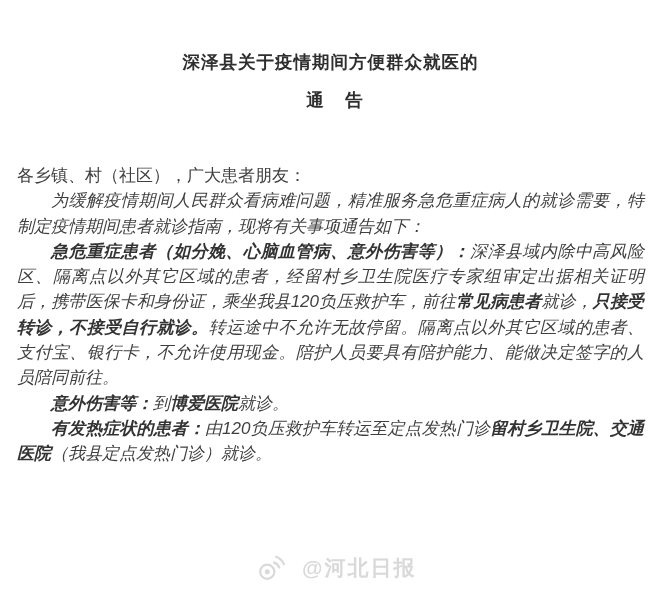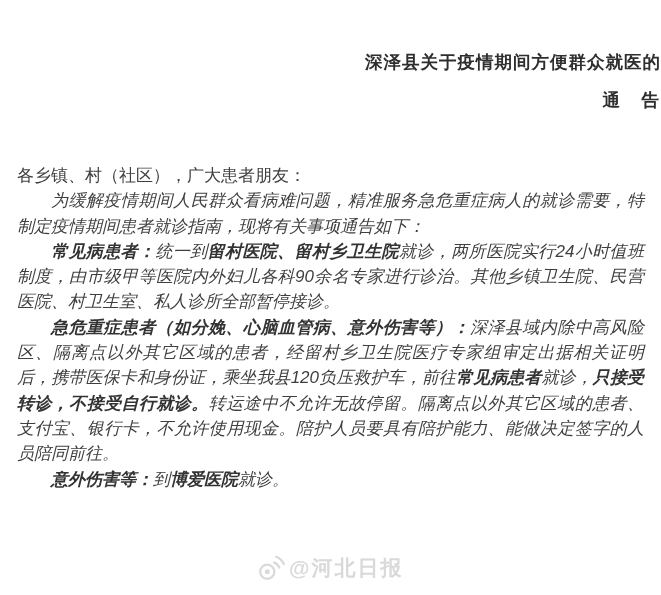--- a/index.html
+++ b/index.html
@@ -4,21 +4,21 @@
 <style>
   html,body{margin:0;padding:0;background:#ffffff;}
   .page{
     position:relative;
     width:661px;height:595px;
     background:#ffffff;
     font-family:"Liberation Sans",sans-serif;
     overflow:hidden;
     box-sizing:border-box;
   }
-  .title-block{text-align:right;padding-top:50px;}
+  .title-block{text-align:center;padding-top:50px;}
   .title-line{
     margin:0;
     font-size:17.5px;
     font-weight:700;
     color:#2e2e2e;
     line-height:25px;
     letter-spacing:1px;
   }
   .title-line.second{margin-top:13px;letter-spacing:2px;margin-left:10px;}
   .doc-body{
@@ -29,21 +29,21 @@
     color:#3f3f3f;
     text-align:justify;
   }
   .para{margin:0;}
   .para.indent{text-indent:2em;font-style:italic;}
   .seg{color:#3f3f3f;font-weight:400;}
   .seg.bold{font-weight:700;color:#333333;}
   .watermark{
     position:absolute;
     left:256px;top:553px;
-    display:flex;align-items:center;gap:3px;
+    display:flex;align-items:center;gap:16px;
     color:#d9d9d9;
     font-size:21px;
     font-weight:700;
     letter-spacing:2px;
     user-select:none;
     pointer-events:none;
     text-align:right;
   }
   .watermark svg{display:block;}
 </style>
@@ -53,23 +53,23 @@
 <div class="page">
 
   <div class="title-block">
     <h1 class="title-line">深泽县关于疫情期间方便群众就医的</h1>
     <h1 class="title-line second">通　告</h1>
   </div>
 
   <div class="doc-body" id="doc-body">
       <p class="para"><span class="seg">各乡镇、村（社区），广大患者朋友：</span></p>
       <p class="para indent"><span class="seg">为缓解疫情期间人民群众看病难问题，精准服务急危重症病人的就诊需要，特制定疫情期间患者就诊指南，现将有关事项通告如下：</span></p>
-      <p class="para indent"><span class="seg bold">常见病患者：</span><span class="seg">统一到</span><span class="seg bold">留村医院、留村乡卫生院</span><span class="seg">就诊，两所医院实行24小时值班制度，由市级甲等医院内外妇儿各科90余名专家进行诊治。其他乡镇卫生院、民营医院、村卫生室、私人诊所全部暂停接诊。</span></p>
       <p class="para indent"><span class="seg bold">急危重症患者（如分娩、心脑血管病、意外伤害等）：</span><span class="seg">深泽县域内除中高风险区、隔离点以外其它区域的患者，经留村乡卫生院医疗专家组审定出据相关证明后，携带医保卡和身份证，乘坐我县120负压救护车，前往</span><span class="seg bold">常见病患者</span><span class="seg">就诊，</span><span class="seg bold">只接受转诊，不接受自行就诊。</span><span class="seg">转运途中不允许无故停留。隔离点以外其它区域的患者、支付宝、银行卡，不允许使用现金。陪护人员要具有陪护能力、能做决定签字的人员陪同前往。</span></p>
       <p class="para indent"><span class="seg bold">意外伤害等：</span><span class="seg">到</span><span class="seg bold">博爱医院</span><span class="seg">就诊。</span></p>
+      <p class="para indent"><span class="seg bold">有发热症状的患者：</span><span class="seg">由120负压救护车转运至定点发热门诊</span><span class="seg bold">留村乡卫生院、交通医院</span><span class="seg">（我县定点发热门诊）就诊。</span></p>
     </div>
 
   <div class="watermark">
     <svg width="30" height="30" viewBox="0 0 36 36" aria-hidden="true">
       <circle cx="13.5" cy="22.5" r="8.5" fill="none" stroke="#d9d9d9" stroke-width="2.6"></circle>
       <circle cx="13.5" cy="22.5" r="3" fill="#d9d9d9"></circle>
       <path d="M21.5 11.5 a 9.5 9.5 0 0 1 6.5 6" fill="none" stroke="#d9d9d9" stroke-width="2.6" stroke-linecap="round"></path>
       <path d="M24 4.5 a 16 16 0 0 1 9.5 9" fill="none" stroke="#d9d9d9" stroke-width="2.6" stroke-linecap="round"></path>
     </svg>
     <span>@河北日报</span>

